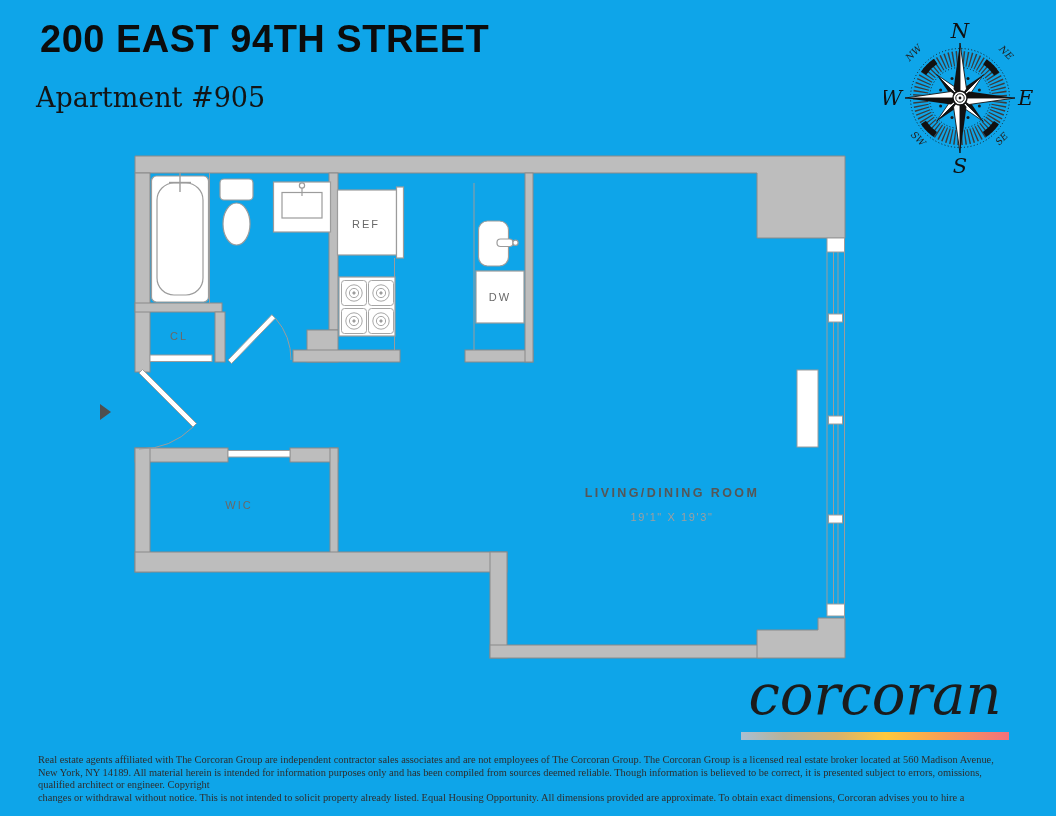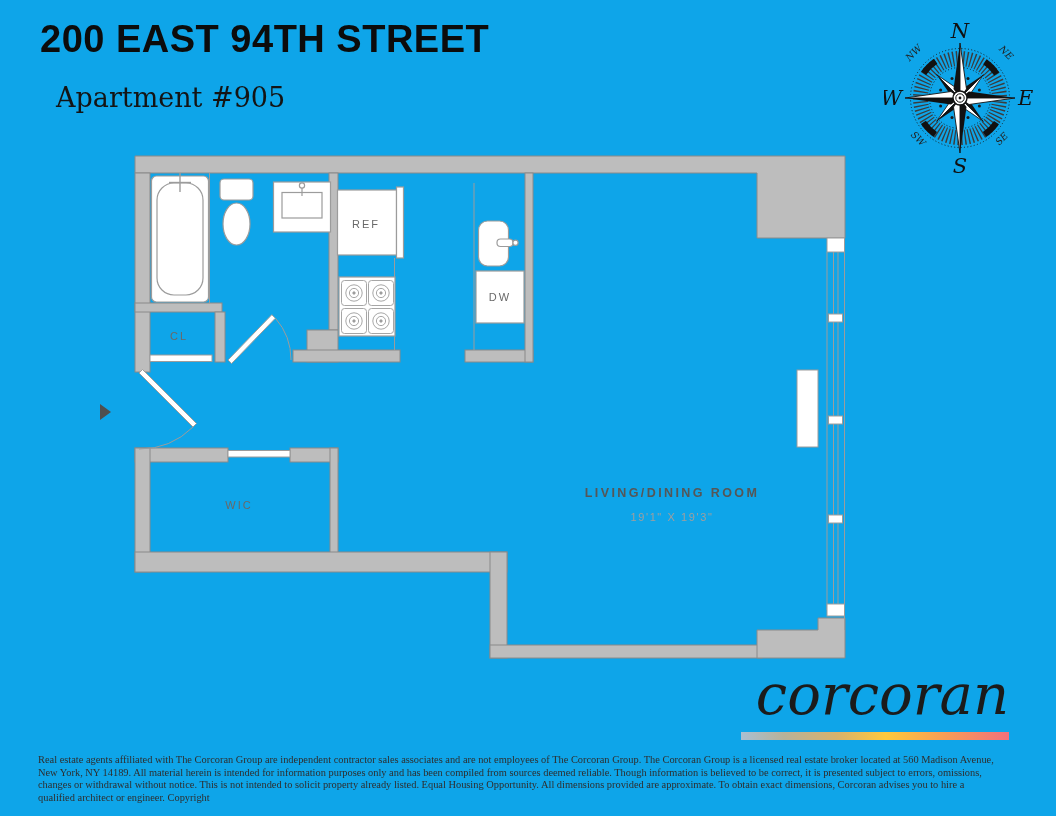--- a/index.html
+++ b/index.html
@@ -1,35 +1,35 @@
 <!DOCTYPE html>
 <html><head>
 <meta charset="utf-8">
 <style>
   html,body{margin:0;padding:0;background:#fff;}
   .page{position:relative;width:1056px;height:816px;background:#0ea5e9;overflow:hidden;
         font-family:"Liberation Sans",sans-serif;}
   .title{position:absolute;left:40px;top:18px;font-family:"Liberation Sans",sans-serif;
          font-weight:700;font-size:38px;letter-spacing:.5px;color:#0c0c0c;white-space:nowrap;}
-  .subtitle{position:absolute;left:56px;top:82px;font-family:"DejaVu Serif",serif;
+  .subtitle{position:absolute;left:36px;top:82px;font-family:"DejaVu Serif",serif;
             font-size:27px;color:#141414;white-space:nowrap;}
   .compass{position:absolute;left:884px;top:6px;width:152px;height:172px;}
   .c-dir{font-family:"DejaVu Serif",serif;font-style:italic;font-size:21px;fill:#101010;
          text-anchor:middle;}
   .c-dir-sm{font-family:"DejaVu Serif",serif;font-style:italic;font-size:9.5px;fill:#222;
             text-anchor:middle;}
   .plan{position:absolute;left:0;top:0;width:1056px;height:816px;}
   .plan-label{font-family:"Liberation Sans",sans-serif;font-size:11px;letter-spacing:2px;
               fill:#696969;text-anchor:middle;}
   .plan-label-lg{font-family:"Liberation Sans",sans-serif;font-size:12.5px;letter-spacing:2.4px;
               font-weight:700;fill:#565656;text-anchor:middle;}
   .plan-dim{font-family:"Liberation Sans",sans-serif;font-size:11px;letter-spacing:1.6px;
               fill:#9f9f9f;text-anchor:middle;}
   .logo{position:absolute;left:741px;top:660px;width:268px;height:70px;line-height:70px;
-        text-align:right;font-family:"DejaVu Serif",serif;font-style:italic;
+        text-align:center;font-family:"DejaVu Serif",serif;font-style:italic;
         font-size:56px;color:#1b1b1b;}
   .brandbar{position:absolute;left:741px;top:732px;width:268px;height:8px;
         background:linear-gradient(90deg,#a9bfd2 0%,#b7b29a 16%,#d8b26b 36%,#fdc93c 54%,#f99d55 76%,#f2707b 100%);}
   .disclaimer{position:absolute;left:38px;top:754px;width:1000px;color:#2e2e2e;
         font-family:"Liberation Serif",serif;font-size:10.4px;line-height:12.6px;}
   .disclaimer div{white-space:nowrap;}
 </style>
 </head>
 <body>
 
@@ -203,17 +203,17 @@
       <text class="plan-label-lg" x="672" y="497">LIVING/DINING ROOM</text>
       <text class="plan-dim" x="672" y="521">19'1" X 19'3"</text>
     </g>
   </svg>
 
   <div class="logo">corcoran</div>
   <div class="brandbar"></div>
   <div class="disclaimer">
     <div>Real estate agents affiliated with The Corcoran Group are independent contractor sales associates and are not employees of The Corcoran Group. The Corcoran Group is a licensed real estate broker located at 560 Madison Avenue,</div>
     <div>New York, NY 14189. All material herein is intended for information purposes only and has been compiled from sources deemed reliable. Though information is believed to be correct, it is presented subject to errors, omissions,</div>
+    <div>qualified architect or engineer. Copyright</div>
     <div>changes or withdrawal without notice. This is not intended to solicit property already listed. Equal Housing Opportunity. All dimensions provided are approximate. To obtain exact dimensions, Corcoran advises you to hire a</div>
-    <div>qualified architect or engineer. Copyright</div>
   </div>
 
 </div>
 
 </body></html>

